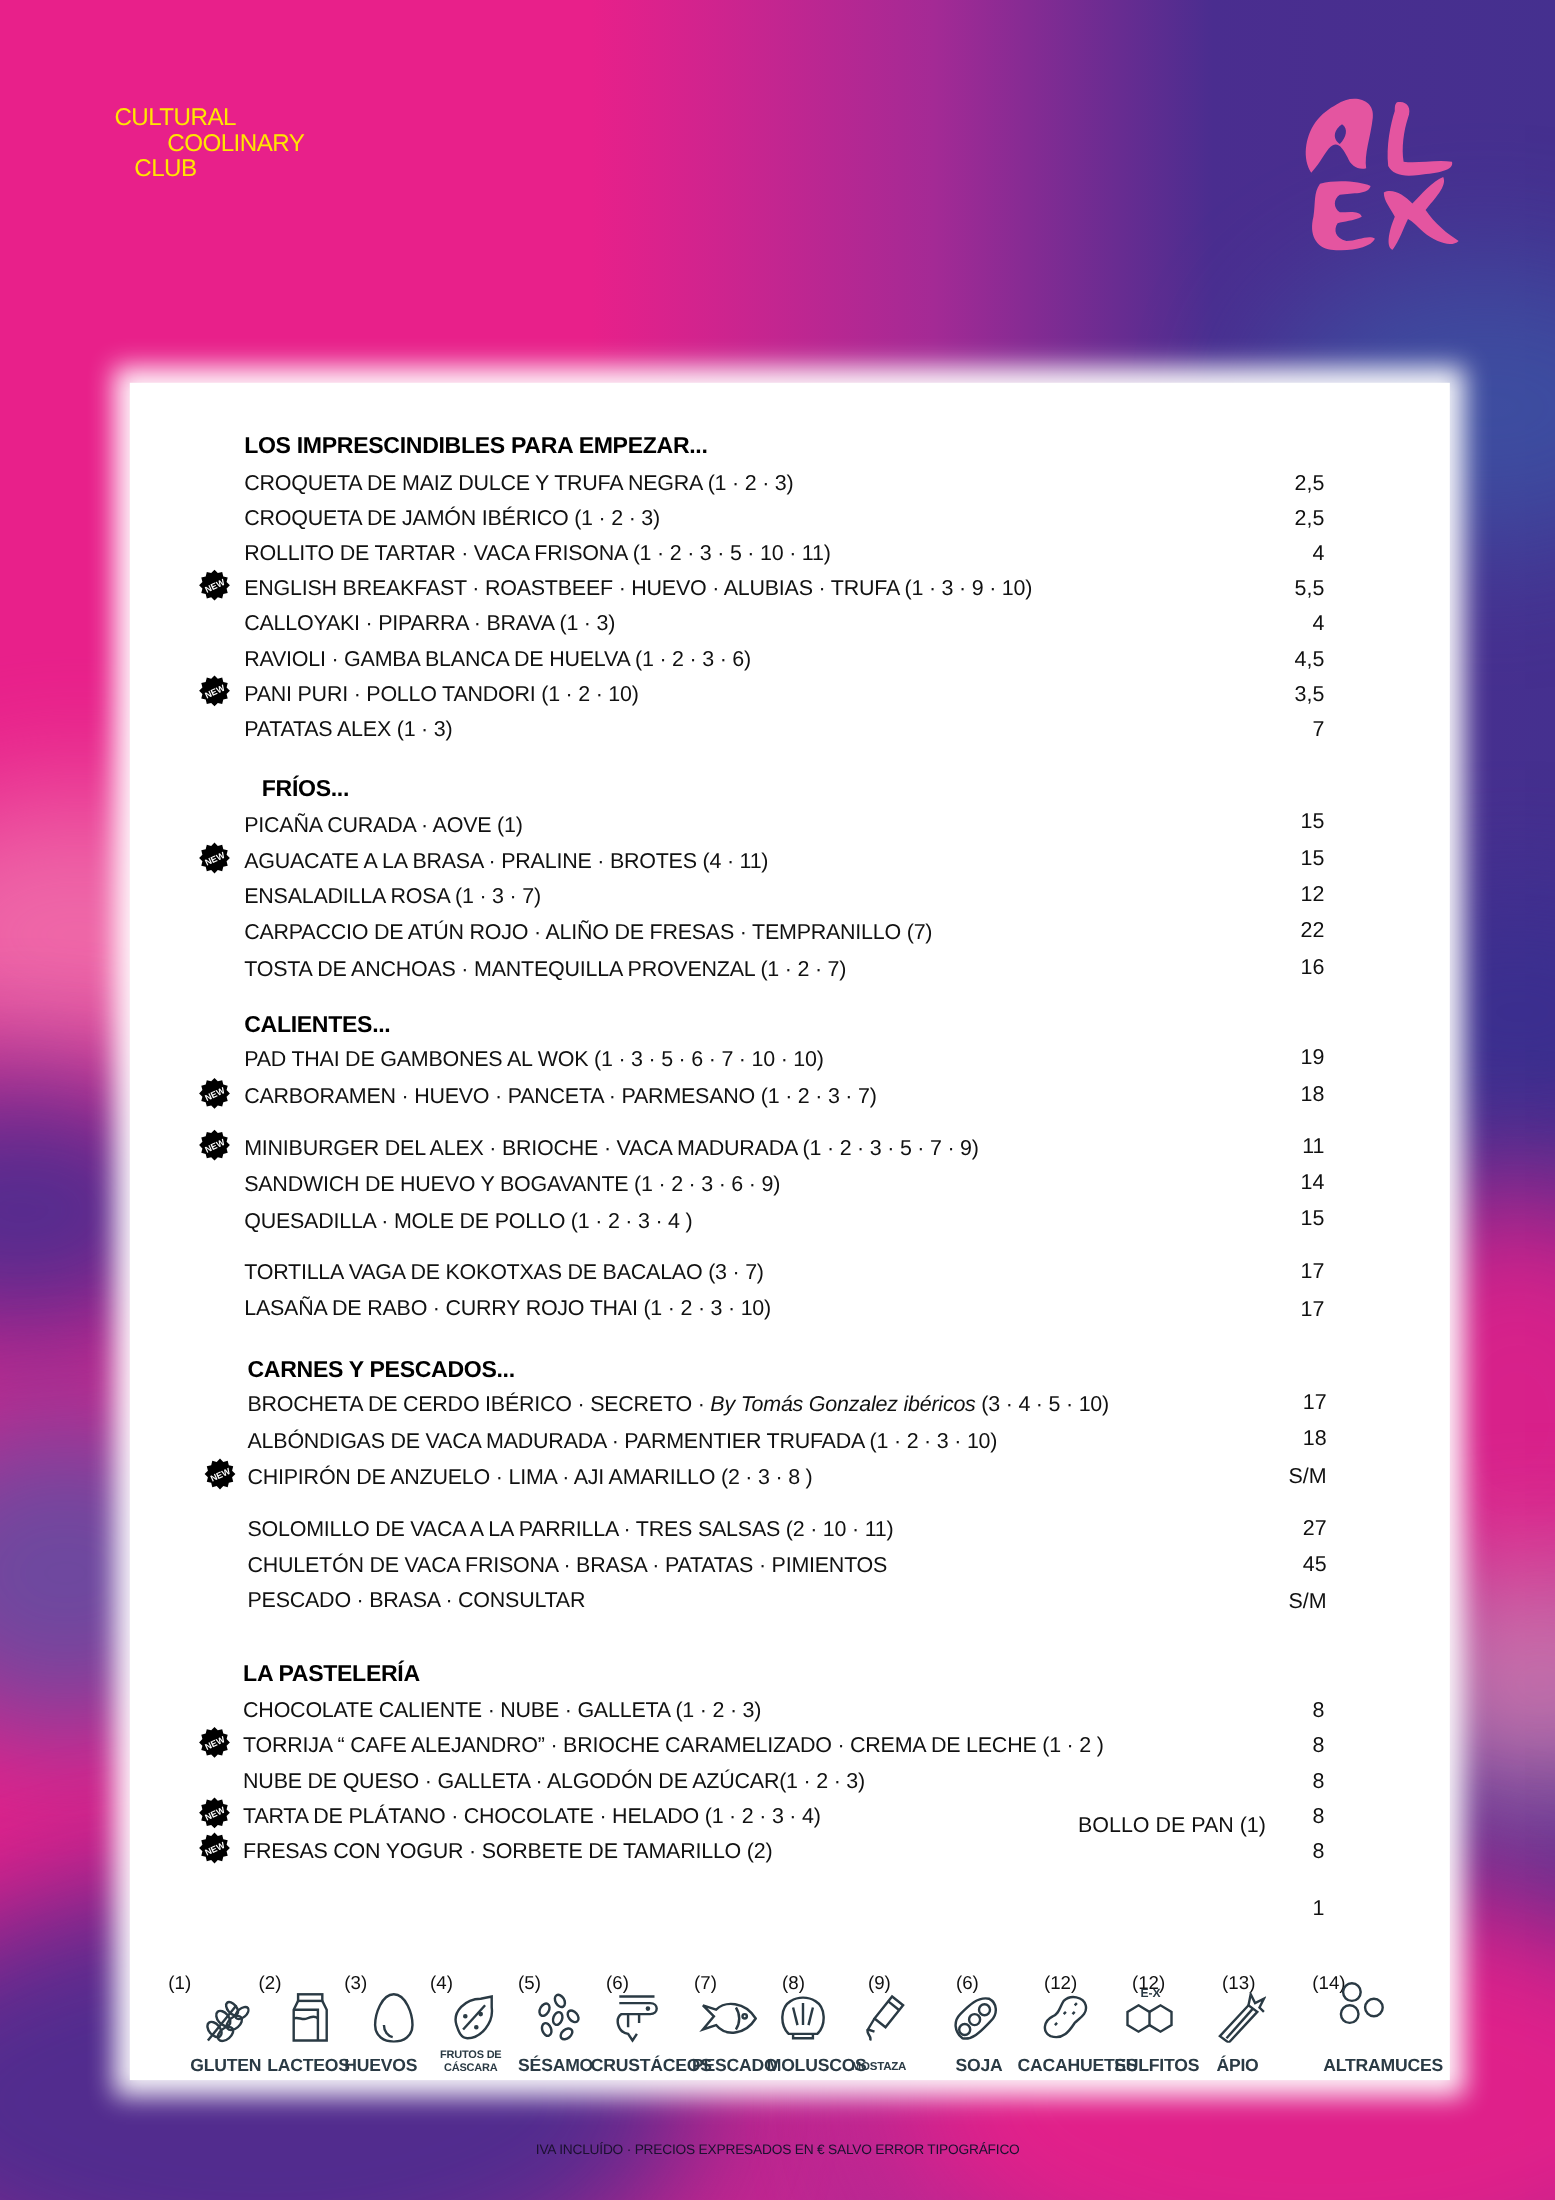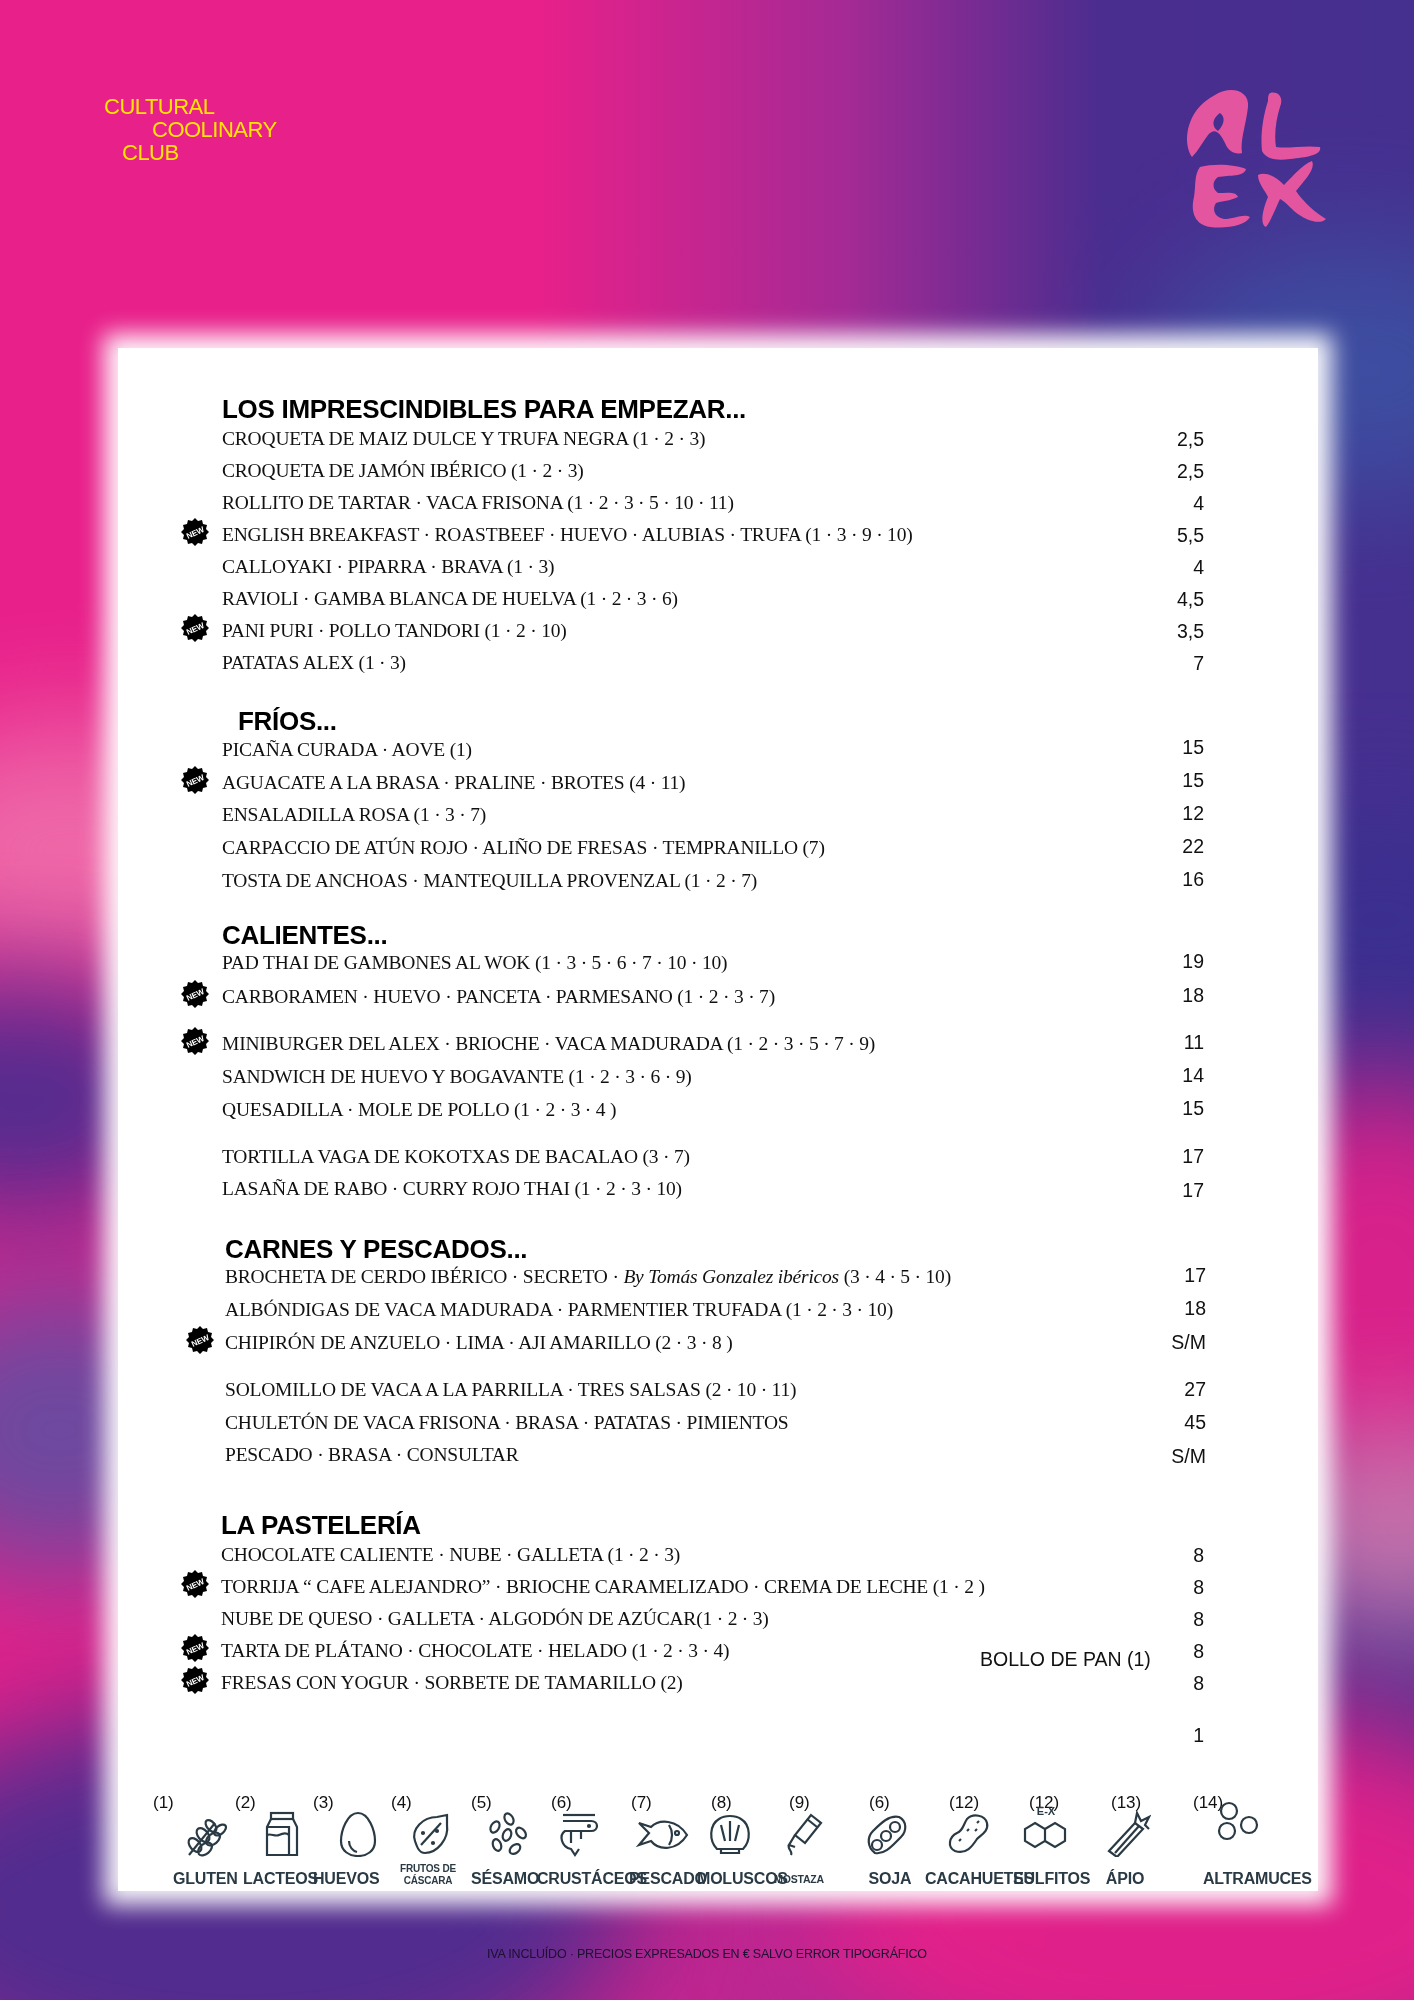--- a/index.html
+++ b/index.html
@@ -21,28 +21,28 @@
   .logo-text .l2 { padding-left:48px; }
   .logo-text .l3 { padding-left:18px; }
   .brand-logo { position:absolute; left:1180px; top:85px; width:155px; height:145px; }
 
   .card {
     position:absolute; left:118px; top:348px; width:1200px; height:1543px;
     background:#fff;
     box-shadow: 0 0 22px 14px rgba(255,255,255,0.95);
   }
   .section-title {
-    position:absolute; font-weight:bold; font-size:26px; color:#000;
+    position:absolute; font-weight:bold; font-size:21px; color:#000;
     letter-spacing:-0.3px; white-space:nowrap;
   }
   .item {
     position:absolute; height:26px; font-size:19.5px; color:#111; white-space:nowrap;
     letter-spacing:-0.2px;
   }
-  .item .name { position:absolute; left:0; top:0;font-family:Liberation Serif, serif; }
+  .item .name { position:absolute; left:0; top:0; }
   .item .name i { font-style:italic; }
   .price { position:absolute; font-size:19.5px; color:#111; text-align:right; width:80px; }
   .badge {
     position:absolute; width:30px; height:30px;
   }
   .badge svg { width:30px; height:30px; display:block; }
 
   .bread-name { position:absolute; font-size:19.5px; color:#111; white-space:nowrap; }
 
   .allergens { position:absolute; left:35px; top:1445px; width:1140px; height:120px; }

